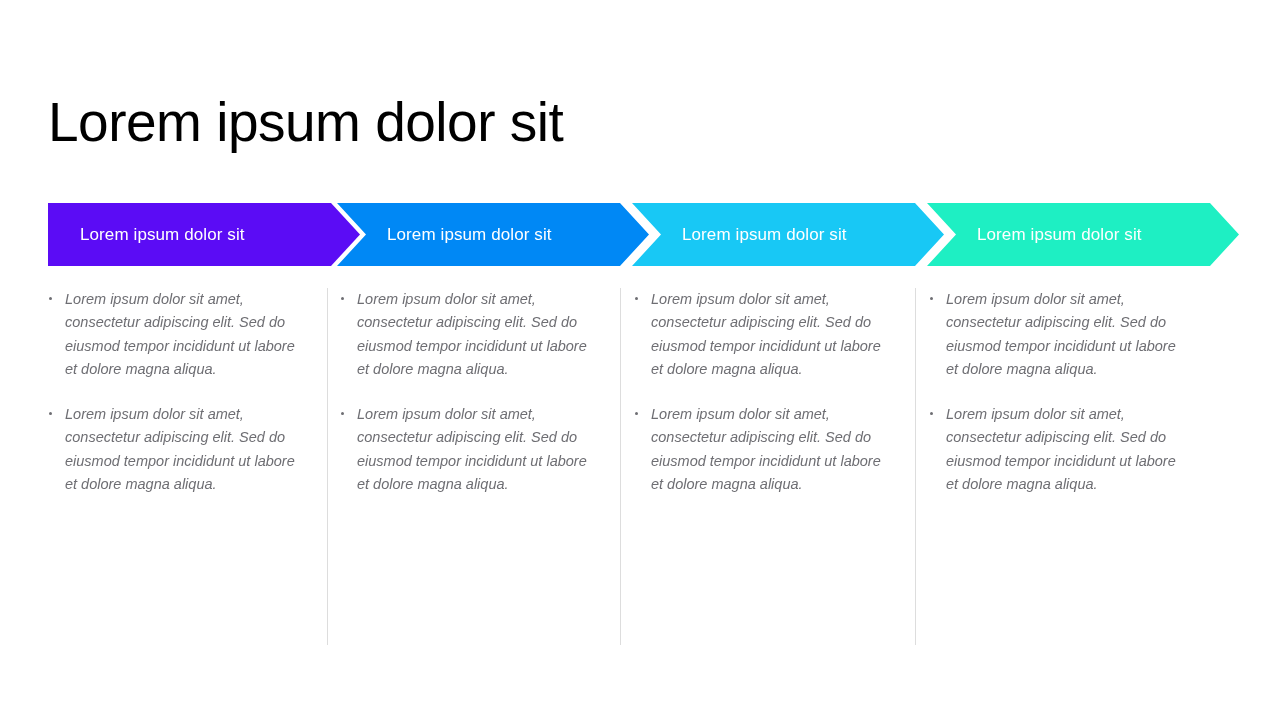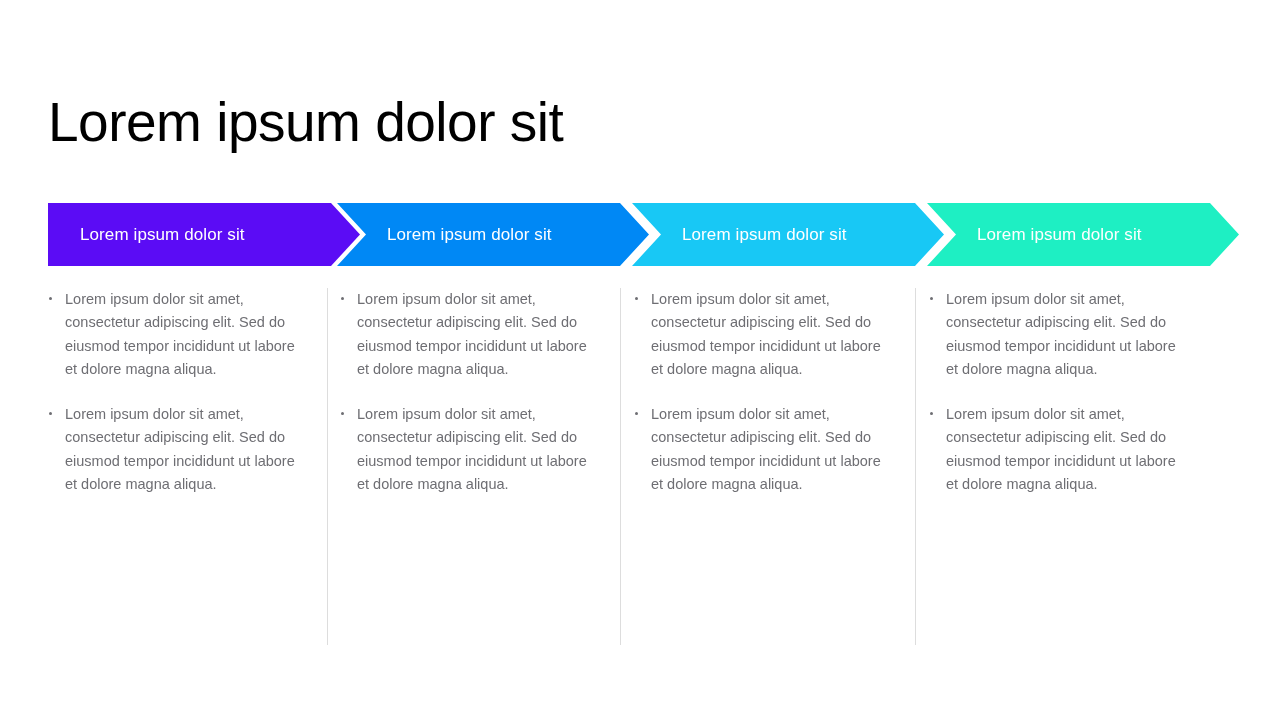--- a/index.html
+++ b/index.html
@@ -77,20 +77,21 @@
     position: absolute;
     left: 0;
     top: 288px;
     width: 1280px;
     height: 360px;
   }
   .column {
     position: absolute;
     top: 0;
     width: 262px;
+    font-style: italic;
   }
   .col-1 { left: 48px; }
   .col-2 { left: 340px; }
   .col-3 { left: 634px; }
   .col-4 { left: 929px; }
 
   .bullet-list {
     margin: 0;
     padding: 0;
     list-style: none;

